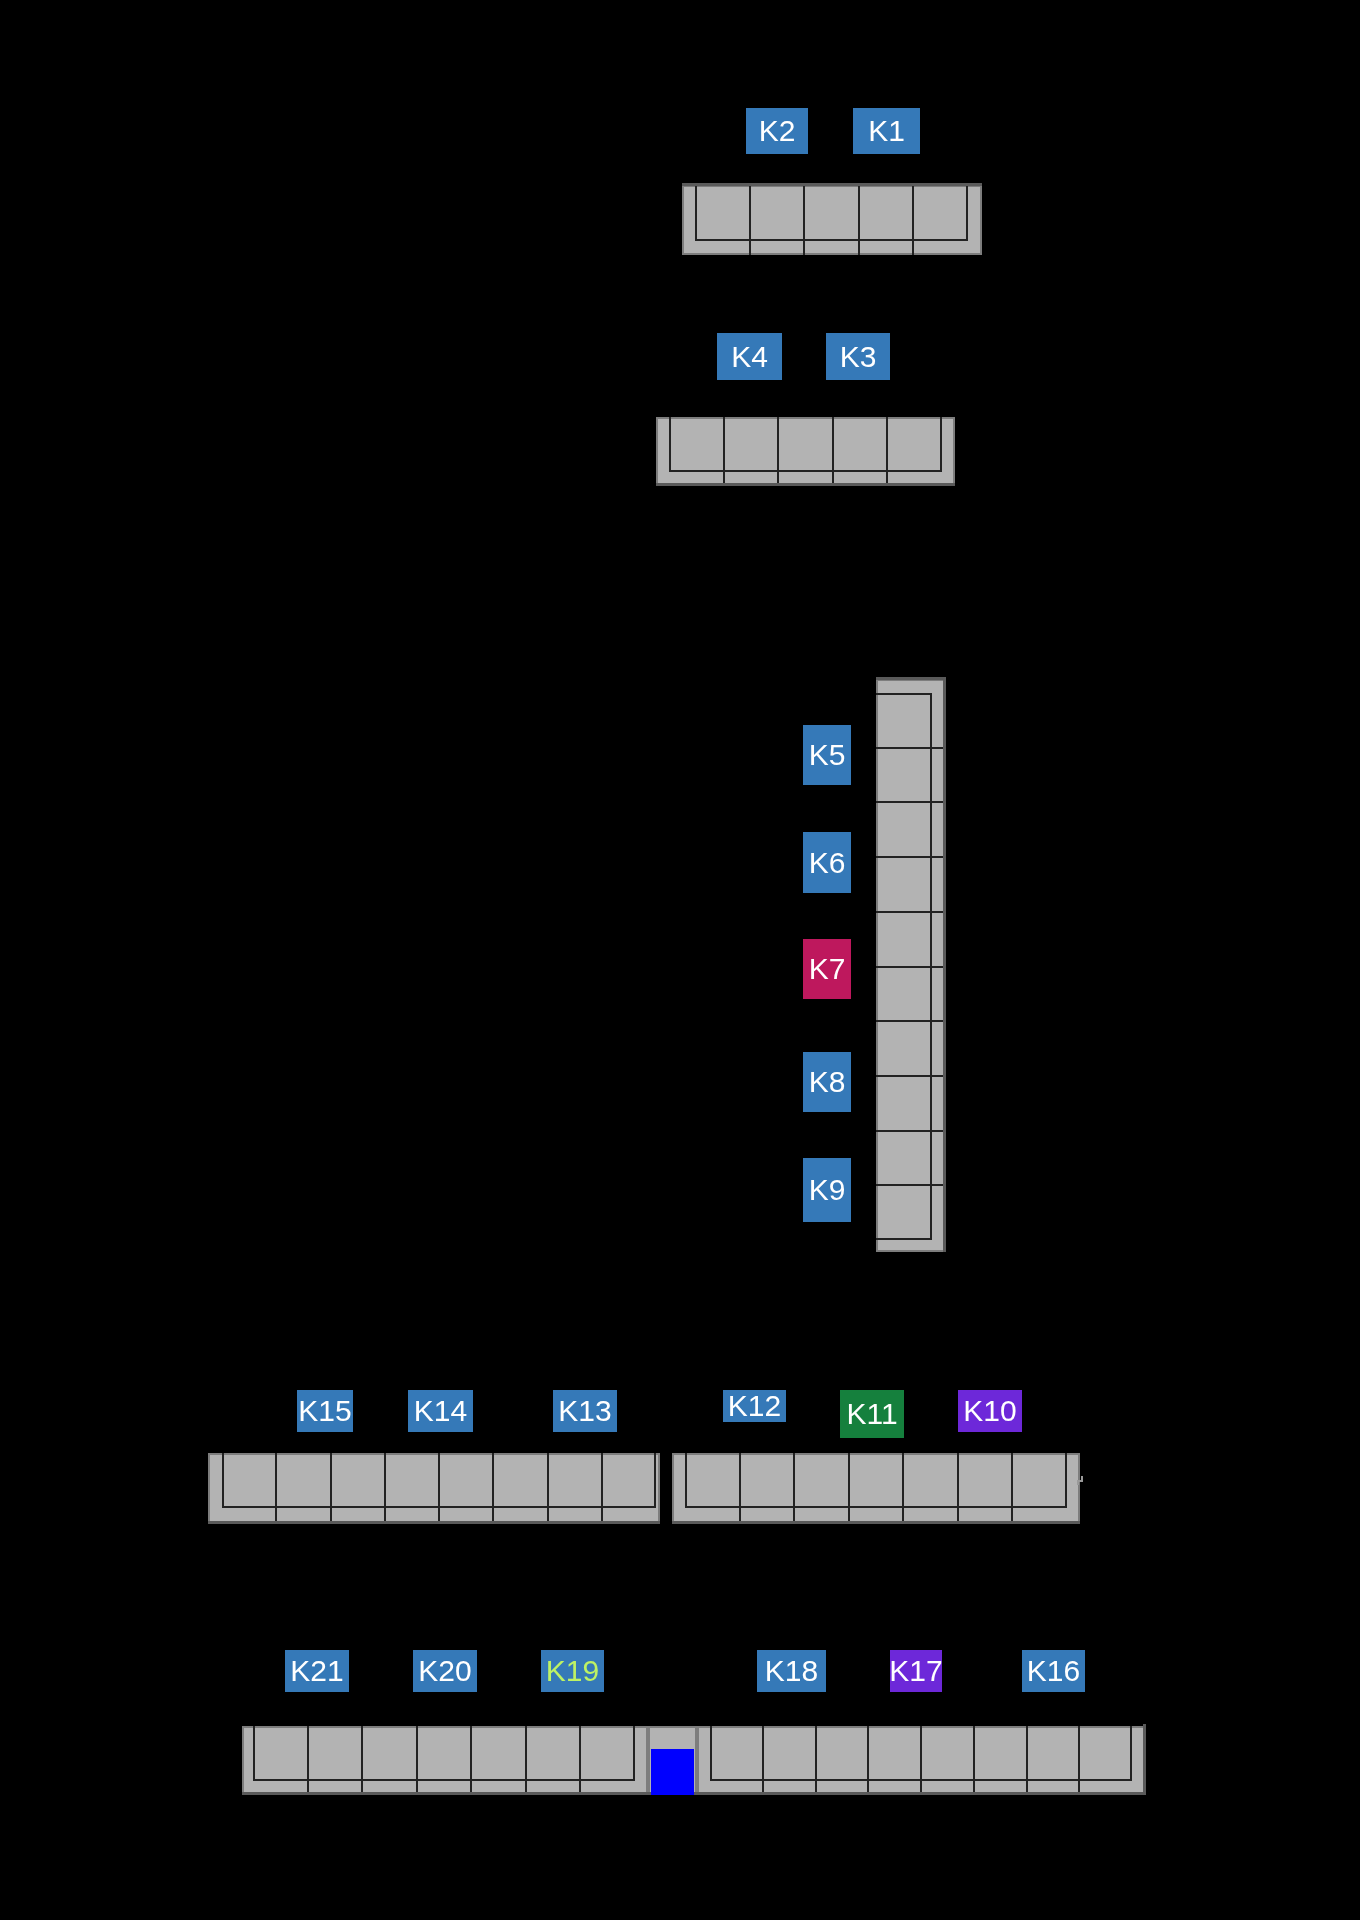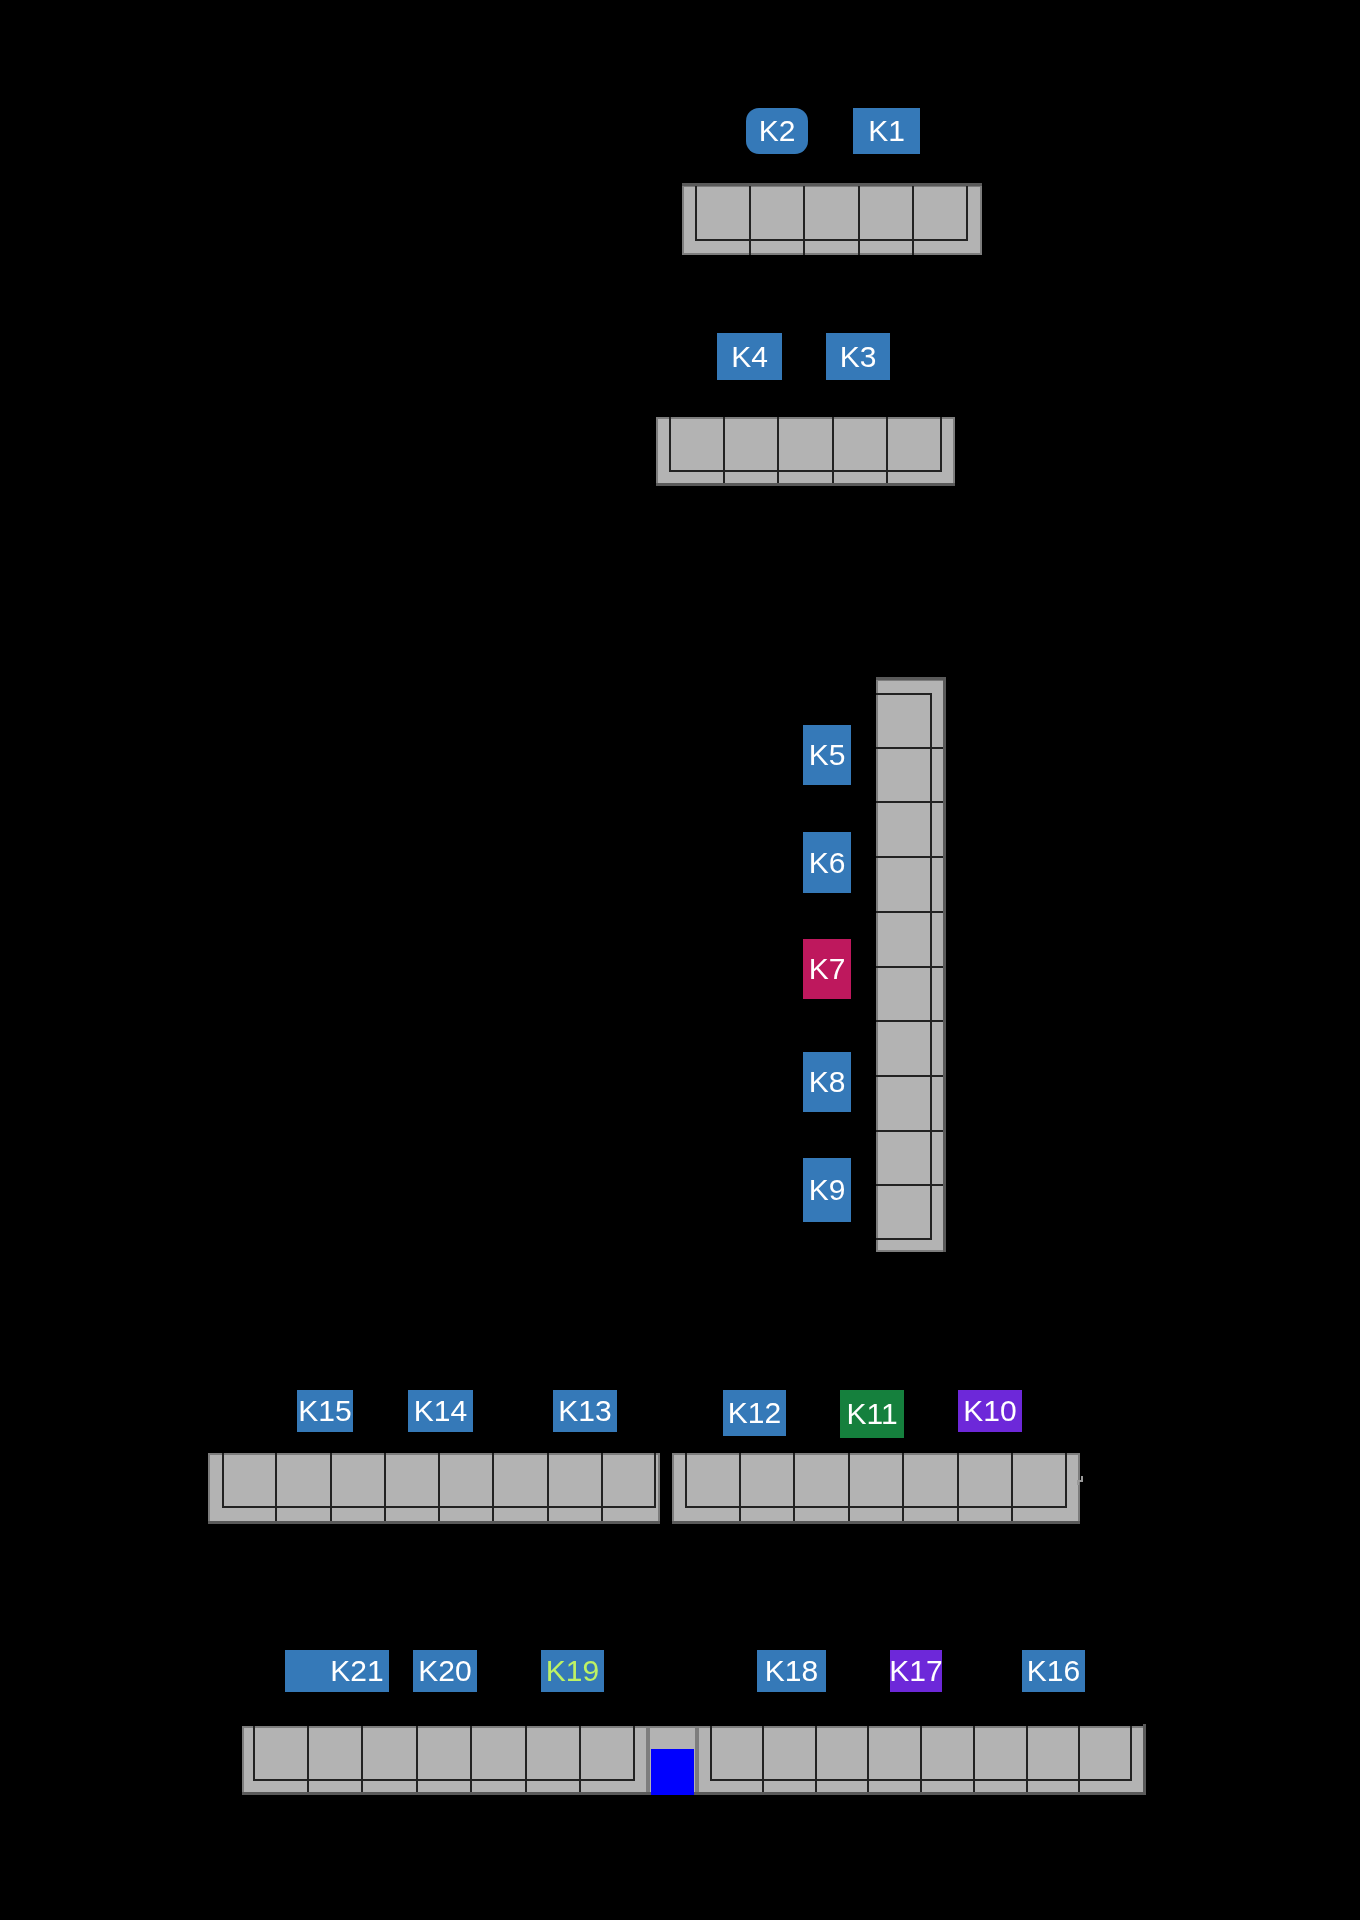--- a/index.html
+++ b/index.html
@@ -134,37 +134,37 @@
     </div>
     <div class="wall" style="left: 682px; top: 183px; width: 300px; height: 3px; background: rgb(90, 90, 90);"></div>
     <div class="wall" style="left: 656px; top: 483px; width: 299px; height: 3px; background: rgb(90, 90, 90);"></div>
     <div class="wall" style="left: 876px; top: 677px; width: 70px; height: 3px; background: rgb(90, 90, 90);"></div>
     <div class="wall" style="left: 943px; top: 677px; width: 3px; height: 575px; background: rgb(90, 90, 90);"></div>
     <div class="wall" style="left: 208px; top: 1521px; width: 452px; height: 3px; background: rgb(90, 90, 90);"></div>
     <div class="wall" style="left: 672px; top: 1521px; width: 408px; height: 3px; background: rgb(90, 90, 90);"></div>
     <div class="wall" style="left: 242px; top: 1792px; width: 904px; height: 3px; background: rgb(90, 90, 90);"></div>
     <div class="wall" style="left: 1143px; top: 1724px; width: 3px; height: 71px; background: rgb(90, 90, 90);"></div>
     <div class="kbox" style="left: 853px; top: 108px; width: 67px; height: 46px; background: rgb(53, 121, 184); color: rgb(255, 255, 255);">K1</div>
-    <div class="kbox" style="left: 746px; top: 108px; width: 62px; height: 46px; background: rgb(53, 121, 184); color: rgb(255, 255, 255); border-radius: 13px;">K2</div>
+    <div class="kbox" style="left: 746px; top: 108px; width: 62px; height: 46px; background: rgb(53, 121, 184); color: rgb(255, 255, 255);">K2</div>
     <div class="kbox" style="left: 826px; top: 333px; width: 64px; height: 47px; background: rgb(53, 121, 184); color: rgb(255, 255, 255);">K3</div>
     <div class="kbox" style="left: 717px; top: 333px; width: 65px; height: 47px; background: rgb(53, 121, 184); color: rgb(255, 255, 255);">K4</div>
     <div class="kbox" style="left: 803px; top: 725px; width: 48px; height: 60px; background: rgb(53, 121, 184); color: rgb(255, 255, 255);">K5</div>
     <div class="kbox" style="left: 803px; top: 832px; width: 48px; height: 61px; background: rgb(53, 121, 184); color: rgb(255, 255, 255);">K6</div>
     <div class="kbox" style="left: 803px; top: 939px; width: 48px; height: 60px; background: #be185d; color: rgb(255, 255, 255);">K7</div>
     <div class="kbox" style="left: 803px; top: 1052px; width: 48px; height: 60px; background: rgb(53, 121, 184); color: rgb(255, 255, 255);">K8</div>
     <div class="kbox" style="left: 803px; top: 1158px; width: 48px; height: 64px; background: rgb(53, 121, 184); color: rgb(255, 255, 255);">K9</div>
     <div class="kbox" style="left: 958px; top: 1390px; width: 64px; height: 42px; background: #6d28d9; color: rgb(255, 255, 255);">K10</div>
     <div class="kbox" style="left: 840px; top: 1390px; width: 64px; height: 48px; background: #15803d; color: rgb(255, 255, 255);">K11</div>
-    <div class="kbox" style="left: 723px; top: 1390px; width: 63px; height: 46px; background: rgb(53, 121, 184); color: rgb(255, 255, 255);">K12</div>
+    <div class="kbox" style="left: 723px; top: 1390px; width: 63px; height: 32px; background: rgb(53, 121, 184); color: rgb(255, 255, 255);">K12</div>
     <div class="kbox" style="left: 521px; top: 1390px; width: 64px; height: 42px; background: rgb(53, 121, 184); color: rgb(255, 255, 255); margin-left: 32px;">K13</div>
     <div class="kbox" style="left: 408px; top: 1390px; width: 65px; height: 42px; background: rgb(53, 121, 184); color: rgb(255, 255, 255);">K14</div>
     <div class="kbox" style="left: 297px; top: 1390px; width: 56px; height: 42px; background: rgb(53, 121, 184); color: rgb(255, 255, 255);">K15</div>
     <div class="kbox" style="left: 1022px; top: 1650px; width: 63px; height: 42px; background: rgb(53, 121, 184); color: rgb(255, 255, 255);">K16</div>
     <div class="kbox" style="left: 890px; top: 1650px; width: 52px; height: 42px; background: #6d28d9; color: rgb(255, 255, 255);">K17</div>
     <div class="kbox" style="left: 757px; top: 1650px; width: 69px; height: 42px; background: rgb(53, 121, 184); color: rgb(255, 255, 255);">K18</div>
     <div class="kbox" style="left: 541px; top: 1650px; width: 63px; height: 42px; background: rgb(53, 121, 184); color: #bef264;">K19</div>
     <div class="kbox" style="left: 413px; top: 1650px; width: 64px; height: 42px; background: rgb(53, 121, 184); color: rgb(255, 255, 255);">K20</div>
-    <div class="kbox" style="left: 285px; top: 1650px; width: 64px; height: 42px; background: rgb(53, 121, 184); color: rgb(255, 255, 255); padding-left: 40px;">K21</div>
+    <div class="kbox" style="left: 285px; top: 1650px; width: 64px; height: 42px; background: rgb(53, 121, 184); color: rgb(255, 255, 255);">K21</div>
     <div class="marker" style="left: 651px; top: 1749px; width: 43px; height: 46px; background: rgb(0, 0, 255);"></div>
     <div class="artifact" style="left: 1081px; top: 1476px; width: 2px; height: 4px; background: rgb(154, 154, 154);"></div>
     <div class="artifact" style="left: 1077px; top: 1480px; width: 6px; height: 2px; background: rgb(154, 154, 154);"></div>
     <div class="artifact" style="left: 1077px; top: 1482px; width: 2px; height: 3px; background: rgb(154, 154, 154);"></div>
   </div>
 
 </body></html>

